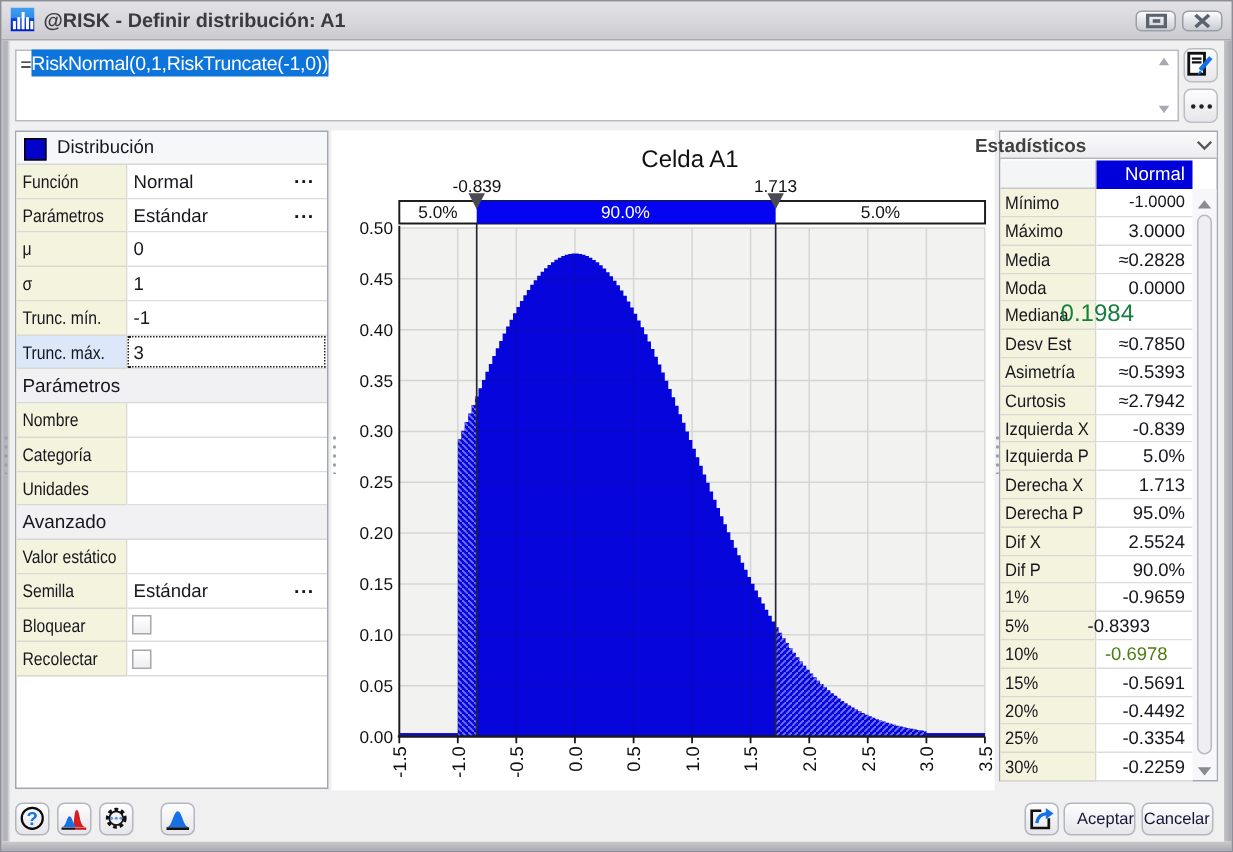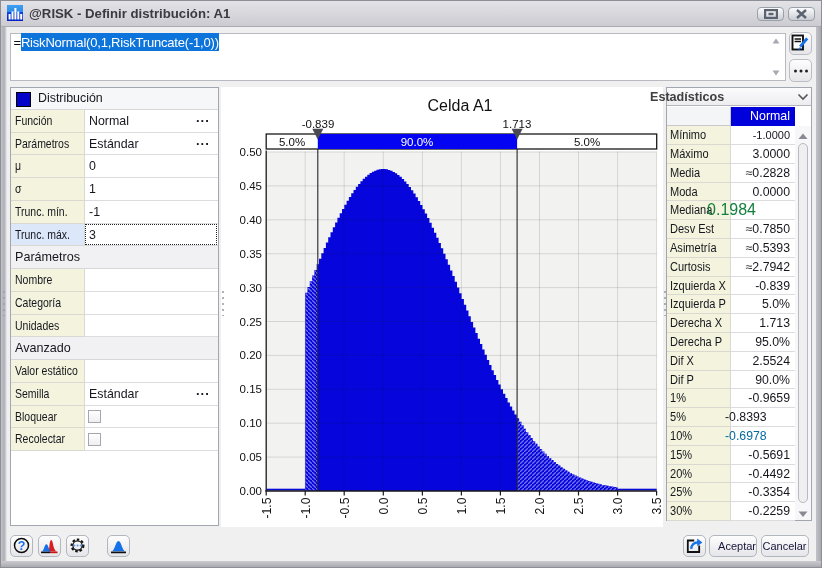--- a/index.html
+++ b/index.html
@@ -253,21 +253,21 @@
 <div style="position:absolute;left:730.5px;top:389.4px;width:64.5px;height:18.80px;background:#fff;border-bottom:1px solid #dcdcde;box-sizing:border-box"></div>
 <div style="position:absolute;left:670px;top:389.4px;width:60px;height:18.80px;line-height:18.80px;font-size:12px;color:#16161e;white-space:nowrap;transform:scaleX(0.92);transform-origin:0 50%">1%</div>
 <div style="position:absolute;left:725px;top:389.4px;width:65px;height:18.80px;line-height:18.80px;font-size:12.3px;color:#16161e;text-align:right">-0.9659</div>
 <div style="position:absolute;left:667px;top:408.2px;width:63.5px;height:18.80px;background:#f4f4de;border-bottom:1px solid #d9d9d2;border-right:1px solid #d9d9d2;box-sizing:border-box"></div>
 <div style="position:absolute;left:730.5px;top:408.2px;width:64.5px;height:18.80px;background:#fff;border-bottom:1px solid #dcdcde;box-sizing:border-box"></div>
 <div style="position:absolute;left:670px;top:408.2px;width:60px;height:18.80px;line-height:18.80px;font-size:12px;color:#16161e;white-space:nowrap;transform:scaleX(0.92);transform-origin:0 50%">5%</div>
 <div style="position:absolute;left:725px;top:408.2px;width:65px;height:18.80px;line-height:18.80px;font-size:12.3px;color:#16161e;">-0.8393</div>
 <div style="position:absolute;left:667px;top:427.0px;width:63.5px;height:18.80px;background:#f4f4de;border-bottom:1px solid #d9d9d2;border-right:1px solid #d9d9d2;box-sizing:border-box"></div>
 <div style="position:absolute;left:730.5px;top:427.0px;width:64.5px;height:18.80px;background:#fff;border-bottom:1px solid #dcdcde;box-sizing:border-box"></div>
 <div style="position:absolute;left:670px;top:427.0px;width:60px;height:18.80px;line-height:18.80px;font-size:12px;color:#16161e;white-space:nowrap;transform:scaleX(0.92);transform-origin:0 50%">10%</div>
-<div style="position:absolute;left:725px;top:427.0px;width:65px;height:18.80px;line-height:18.80px;font-size:12.3px;color:#0369a1;text-align:left">-0.6978</div>
+<div style="position:absolute;left:725px;top:427.0px;width:65px;height:18.80px;line-height:18.80px;font-size:12.3px;color:#4d7c0f;text-align:center">-0.6978</div>
 <div style="position:absolute;left:667px;top:445.8px;width:63.5px;height:18.80px;background:#f4f4de;border-bottom:1px solid #d9d9d2;border-right:1px solid #d9d9d2;box-sizing:border-box"></div>
 <div style="position:absolute;left:730.5px;top:445.8px;width:64.5px;height:18.80px;background:#fff;border-bottom:1px solid #dcdcde;box-sizing:border-box"></div>
 <div style="position:absolute;left:670px;top:445.8px;width:60px;height:18.80px;line-height:18.80px;font-size:12px;color:#16161e;white-space:nowrap;transform:scaleX(0.92);transform-origin:0 50%">15%</div>
 <div style="position:absolute;left:725px;top:445.8px;width:65px;height:18.80px;line-height:18.80px;font-size:12.3px;color:#16161e;text-align:right">-0.5691</div>
 <div style="position:absolute;left:667px;top:464.6px;width:63.5px;height:18.80px;background:#f4f4de;border-bottom:1px solid #d9d9d2;border-right:1px solid #d9d9d2;box-sizing:border-box"></div>
 <div style="position:absolute;left:730.5px;top:464.6px;width:64.5px;height:18.80px;background:#fff;border-bottom:1px solid #dcdcde;box-sizing:border-box"></div>
 <div style="position:absolute;left:670px;top:464.6px;width:60px;height:18.80px;line-height:18.80px;font-size:12px;color:#16161e;white-space:nowrap;transform:scaleX(0.92);transform-origin:0 50%">20%</div>
 <div style="position:absolute;left:725px;top:464.6px;width:65px;height:18.80px;line-height:18.80px;font-size:12.3px;color:#16161e;text-align:right">-0.4492</div>
 <div style="position:absolute;left:667px;top:483.4px;width:63.5px;height:18.80px;background:#f4f4de;border-bottom:1px solid #d9d9d2;border-right:1px solid #d9d9d2;box-sizing:border-box"></div>
 <div style="position:absolute;left:730.5px;top:483.4px;width:64.5px;height:18.80px;background:#fff;border-bottom:1px solid #dcdcde;box-sizing:border-box"></div>

